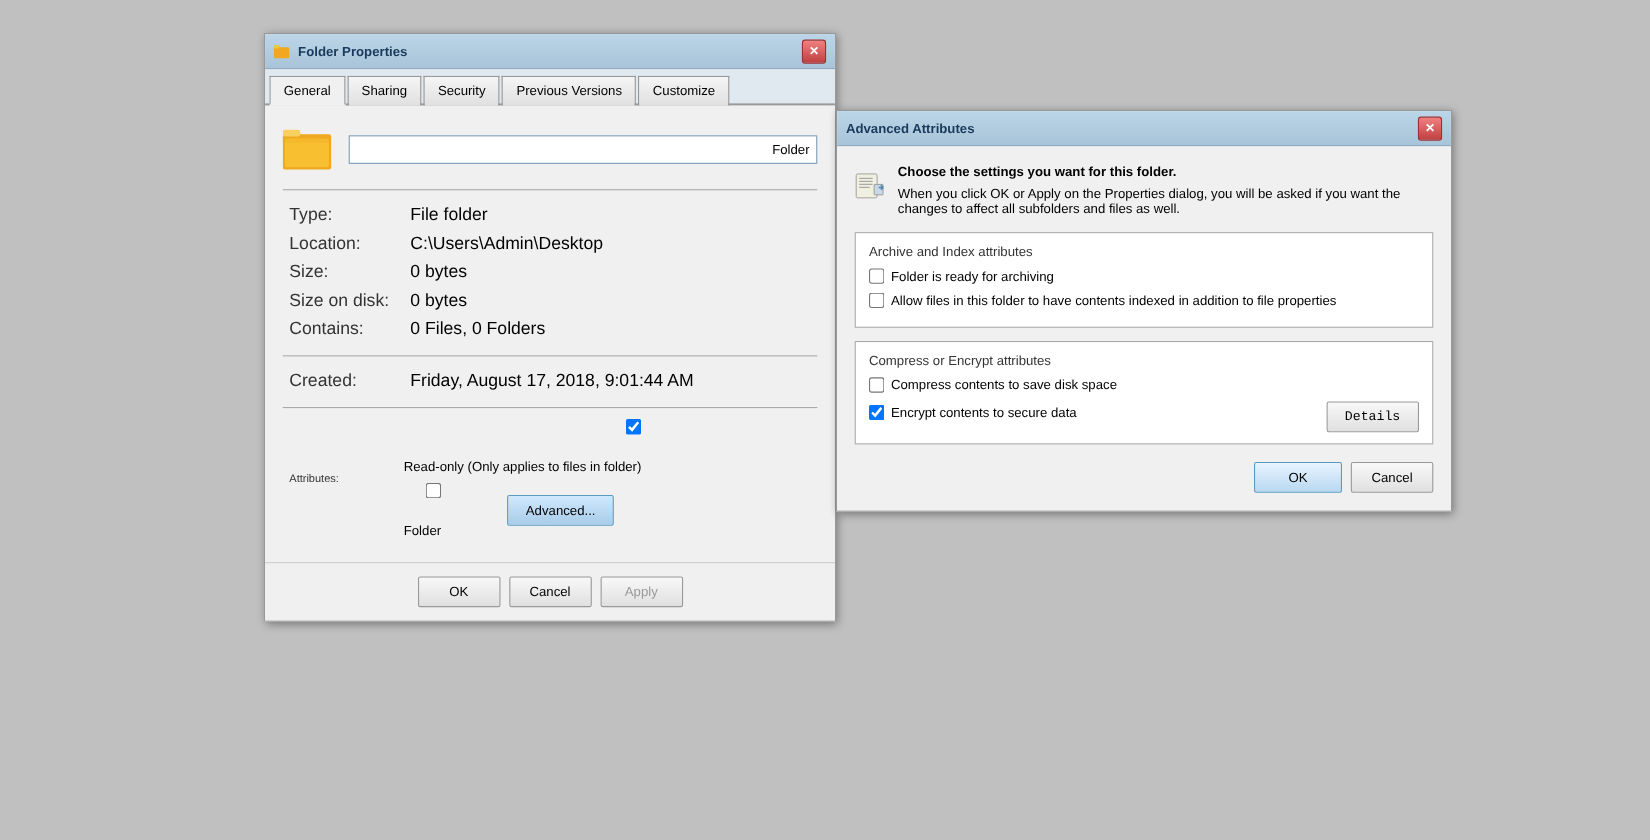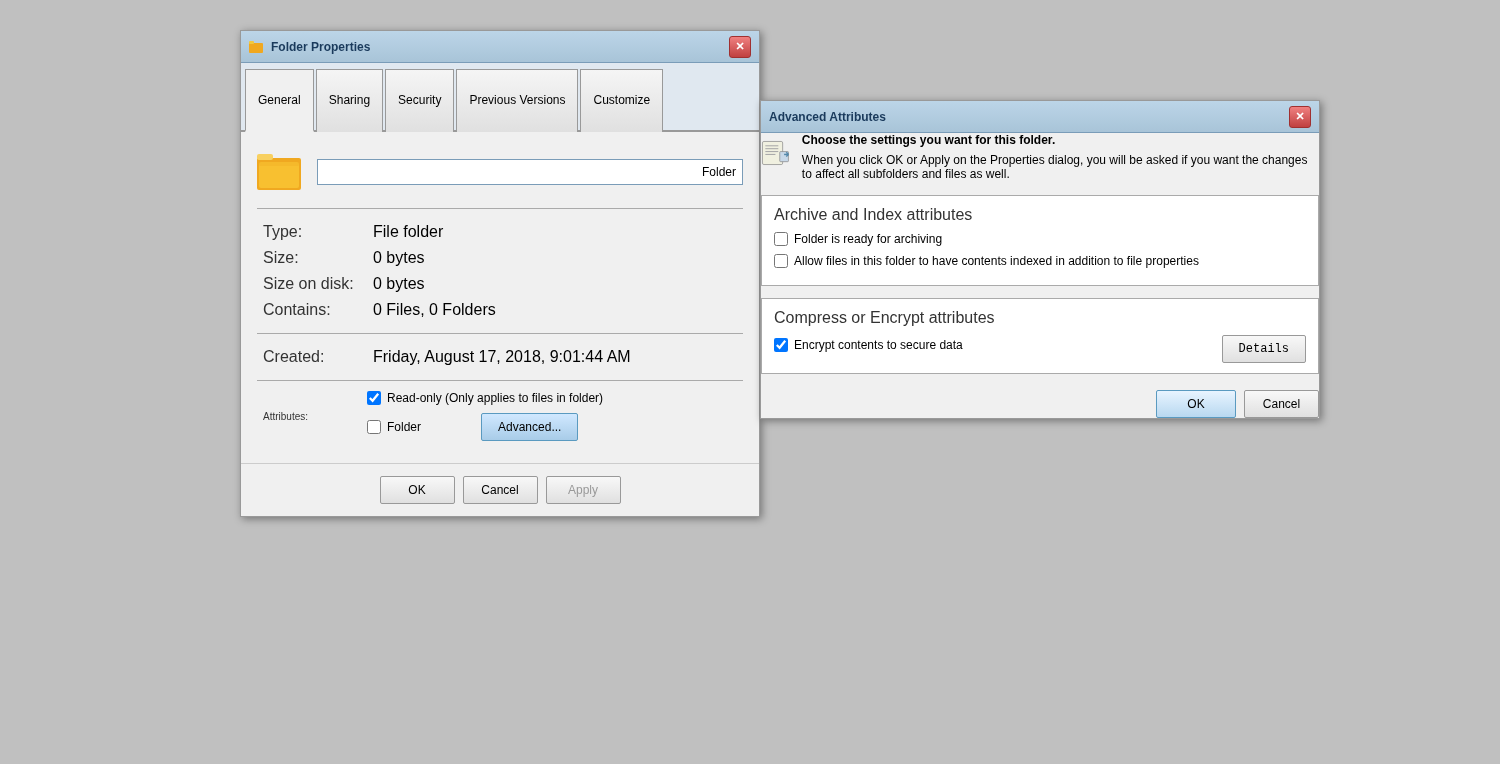--- a/index.html
+++ b/index.html
@@ -71,21 +71,21 @@
     
     .tabs {
       display: flex;
       background: #e0e8f0;
       border-bottom: 2px solid #999;
       padding-top: 4px;
       padding-left: 4px;
     }
 
     .tab {
-      padding: 23px 12px;
+      padding: 5px 12px;
       background: linear-gradient(to bottom, #f5f5f5 0%, #e0e0e0 100%);
       border: 1px solid #999;
       border-bottom: none;
       margin-right: 2px;
       cursor: pointer;
       font-size: 12px;
       color: #000;
       position: relative;
       top: 2px;
     }
@@ -163,22 +163,23 @@
     .attr-label-col {
       width: 110px;
       font-size: 10px;
       color: #333;
       padding-left: 6px;
     }
 
     .checkbox-row {
       display: flex;
       align-items: flex-end;
-      gap: 6px;
-      font-size: 12px;
+      gap: 22px;
+      font-size: 12px;
+      flex-direction: column;
     }
 
     input[type="checkbox"] {
       width: 14px;
       height: 14px;
       cursor: pointer;
     }
 
     
     .window-footer {
@@ -217,38 +218,39 @@
       width: 560px;
       top: 100px;
       left: 760px;
     }
 
     .advanced-titlebar {
       background: linear-gradient(to bottom, #bcd5e8 0%, #a8c4d8 100%);
     }
 
     .adv-content {
+      padding: 16px;
       background: #f0f0f0;
     }
 
     .adv-header-row {
       display: flex;
       gap: 12px;
       margin-bottom: 14px;
     }
 
     .adv-section {
       border: 1px solid #aaa;
       padding: 10px 12px;
       margin-bottom: 12px;
       background: white;
     }
 
     .adv-section-title {
-      font-size: 16px;
+      font-size: 12px;
       color: #333;
       margin-bottom: 8px;
     }
 
     .adv-checkbox-row {
       display: flex;
       align-items: flex-start;
       gap: 6px;
       font-size: 12px;
       margin-bottom: 6px;
@@ -315,20 +317,24 @@
       <input type="text" class="folder-name-input" value="Folder" style="">
     </div>
 
     <hr class="divider">
 
     <table class="info-table">
       <tbody>
           <tr>
         <td class="info-label">Type:</td>
         <td class="info-value">File folder</td>
+      </tr>
+      <tr>
+        <td class="info-label">Location:</td>
+        <td class="info-value">C:\Users\Admin\Desktop</td>
       </tr>
       <tr>
         <td class="info-label">Size:</td>
         <td class="info-value">0 bytes</td>
       </tr>
       <tr>
         <td class="info-label">Size on disk:</td>
         <td class="info-value">0 bytes</td>
       </tr>
       <tr>
@@ -415,20 +421,24 @@
         <label for="archive-cb">Folder is ready for archiving</label>
       </div>
       <div class="adv-checkbox-row">
         <input type="checkbox" id="index-cb" style="">
         <label for="index-cb">Allow files in this folder to have contents indexed in addition to file properties</label>
       </div>
     </div>
 
     <div class="adv-section">
       <div class="adv-section-title">Compress or Encrypt attributes</div>
+      <div class="adv-checkbox-row">
+        <input type="checkbox" id="compress-cb" style="">
+        <label for="compress-cb">Compress contents to save disk space</label>
+      </div>
       <div style="display:flex; align-items:center; justify-content:space-between;">
         <div class="adv-checkbox-row">
           <input type="checkbox" id="encrypt-cb" checked="" style="">
           <label for="encrypt-cb">Encrypt contents to secure data</label>
         </div>
         <button class="btn" style="min-width:70px;font-family:Liberation Mono, monospace;">Details</button>
       </div>
     </div>
 
     <div class="adv-footer">

